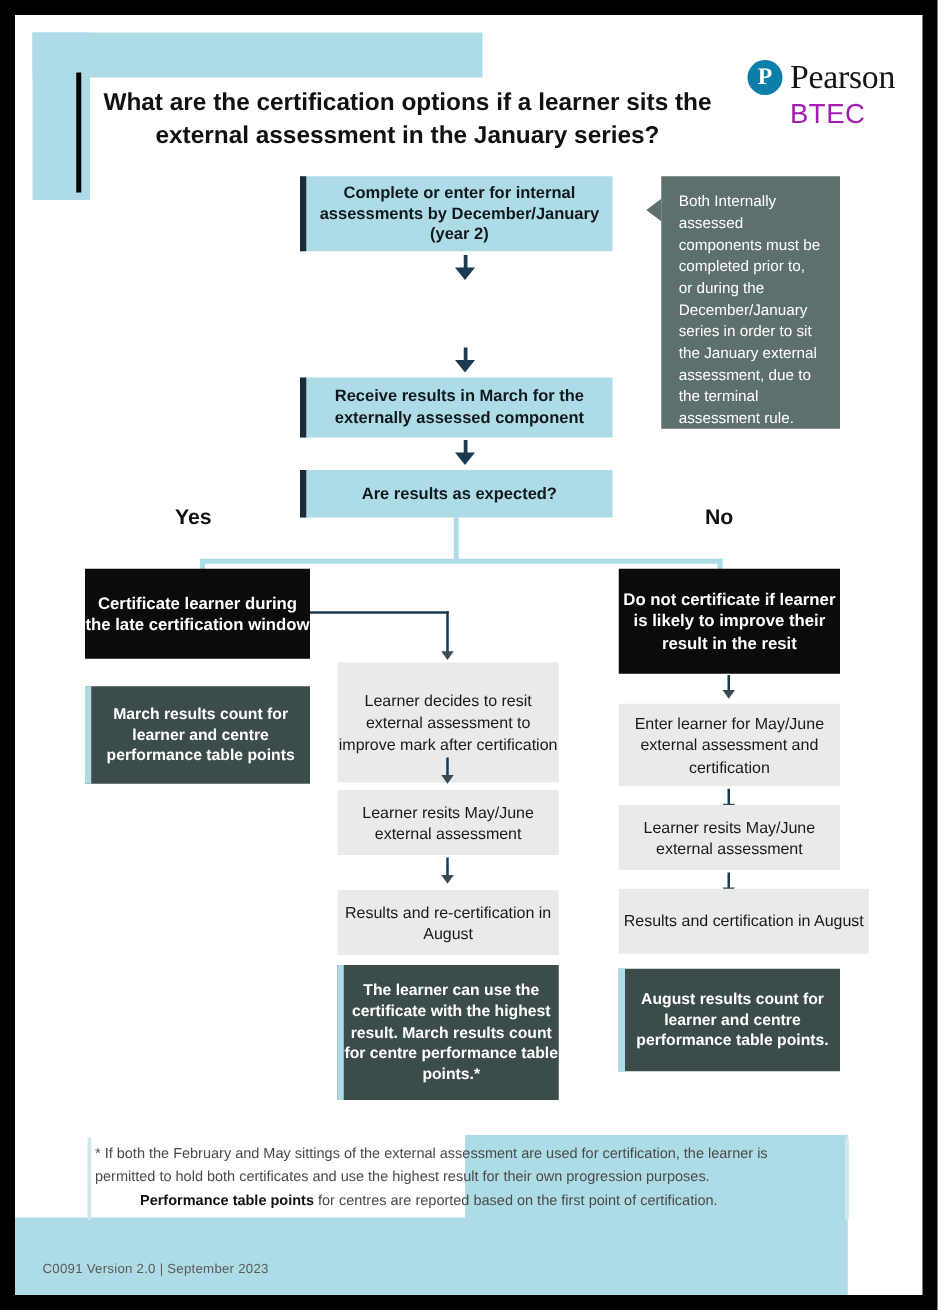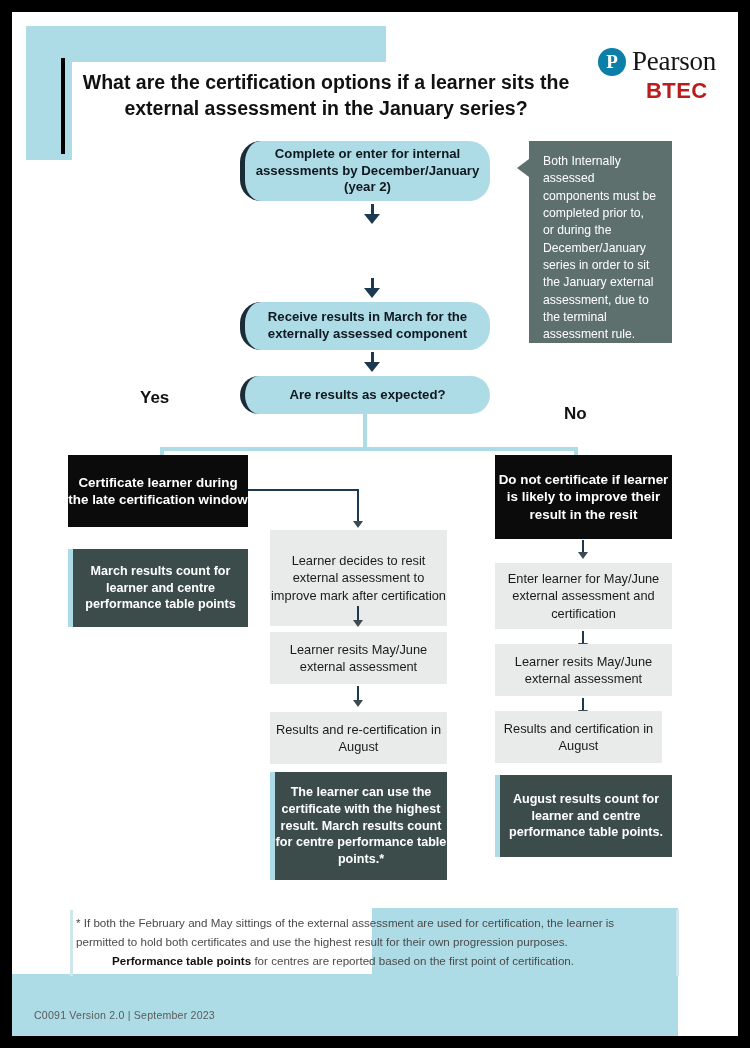--- a/index.html
+++ b/index.html
@@ -27,26 +27,26 @@
     font-size:19.5px;font-weight:bold;line-height:1.33;color:#111;text-align:center;
   }
 
   
   .logo{position:absolute;left:586px;top:36px;width:140px;height:58px;}
   .logo-circle{position:absolute;left:0;top:0;width:28px;height:28px;border-radius:50%;background:#0b7fa8;}
   .logo-p{position:absolute;left:0;top:0;width:28px;height:28px;color:#fff;font-size:19px;
     font-family:"Liberation Serif",serif;font-weight:bold;text-align:center;line-height:27px;}
   .logo-word{position:absolute;left:34px;top:-2px;font-family:"Liberation Serif",serif;
     font-size:27px;color:#151515;letter-spacing:-0.2px;}
-  .logo-btec{position:absolute;left:34px;top:30px;font-size:22px;font-weight:bold;color:#b91c1c;letter-spacing:0.4px;margin-left:14px;}
+  .logo-btec{position:absolute;left:34px;top:30px;font-size:22px;font-weight:normal;color:#a21caf;letter-spacing:0.4px;}
 
   
   .box{position:absolute;box-sizing:border-box;display:flex;align-items:center;justify-content:center;text-align:center;}
   .box span{display:block;width:100%;}
-  .b-blue{background:#aedce6;border-left:5px solid #1b2b38;color:#101820;font-weight:bold;font-size:13.2px;line-height:1.28;border-radius:21px;}
+  .b-blue{background:#aedce6;border-left:5px solid #1b2b38;color:#101820;font-weight:bold;font-size:13.2px;line-height:1.28;}
   .b-gray-note{background:#5e706e;color:#ffffff;font-size:12.2px;line-height:1.42;text-align:left;justify-content:flex-start;padding:12px 14px;}
   .b-black{background:#0b0b0b;color:#ffffff;font-weight:bold;font-size:13.4px;line-height:1.3;}
   .b-dark{background:#3b4c4b;border-left:5px solid #aedce6;color:#ffffff;font-weight:bold;font-size:12.6px;line-height:1.32;}
   .b-light{background:#e9eaea;color:#1a1a1a;font-size:12.8px;line-height:1.33;}
 
   
   .v-line{position:absolute;background:#1b3a52;}
   .h-line{position:absolute;background:#1b3a52;}
   .v-line-lt{position:absolute;background:#aedce6;}
   .h-line-lt{position:absolute;background:#aedce6;}
@@ -113,21 +113,21 @@
     <span>Both Internally assessed components must be completed prior to, or during the December/January series in order to sit the January external assessment, due to the terminal assessment rule.</span>
   </div>
 
   <div class="v-line-lt" style="left:351px;top:402px;width:4px;height:36px;"></div>
   <div class="h-line-lt" style="left:148px;top:435px;width:418px;height:4px;"></div>
   <div class="v-line-lt" style="left:148px;top:435px;width:4px;height:16px;"></div>
   <div class="v-line-lt" style="left:562px;top:435px;width:4px;height:16px;"></div>
   <div class="arw arw-down-lt" style="left:141px;top:448px;"></div>
   <div class="arw arw-down-lt" style="left:555px;top:448px;"></div>
 
-  <div class="branch-label" style="left:128px;top:376px;">Yes</div>
+  <div class="branch-label" style="left:128px;top:392px;">Yes</div>
   <div class="branch-label" style="left:552px;top:392px;">No</div>
 
   <div class="box b-black" style="left:56px;top:443px;width:180px;height:72px;">
     <span>Certificate learner during the late certification window</span>
   </div>
 
   <div class="box b-dark" style="left:56px;top:537px;width:180px;height:78px;">
     <span>March results count for learner and centre performance table points</span>
   </div>
 
@@ -171,21 +171,21 @@
   <div class="v-line" style="left:570px;top:619px;width:2px;height:14px;"></div>
   <div class="arw arw-down-sm" style="left:566px;top:631px;"></div>
 
   <div class="box b-light" style="left:483px;top:632px;width:177px;height:52px;">
     <span>Learner resits May/June external assessment</span>
   </div>
 
   <div class="v-line" style="left:570px;top:686px;width:2px;height:14px;"></div>
   <div class="arw arw-down-sm" style="left:566px;top:698px;"></div>
 
-  <div class="box b-light" style="left:483px;top:699px;width:167px;height:52px;">
+  <div class="box b-light" style="left:483px;top:699px;width:200px;height:52px;">
     <span>Results and certification in August</span>
   </div>
 
   <div class="box b-dark" style="left:483px;top:763px;width:177px;height:82px;">
     <span>August results count for learner and centre performance table points.</span>
   </div>
 
   <div class="footer-rule-l"></div>
   <div class="footer-rule-r"></div>
   <div class="footer-note"><span>* If both the February and May sittings of the external assessment are used for certification, the learner is permitted to hold both certificates and use the highest result for their own progression purposes. </span><b>Performance table points</b><span> for centres are reported based on the first point of certification.</span></div>

